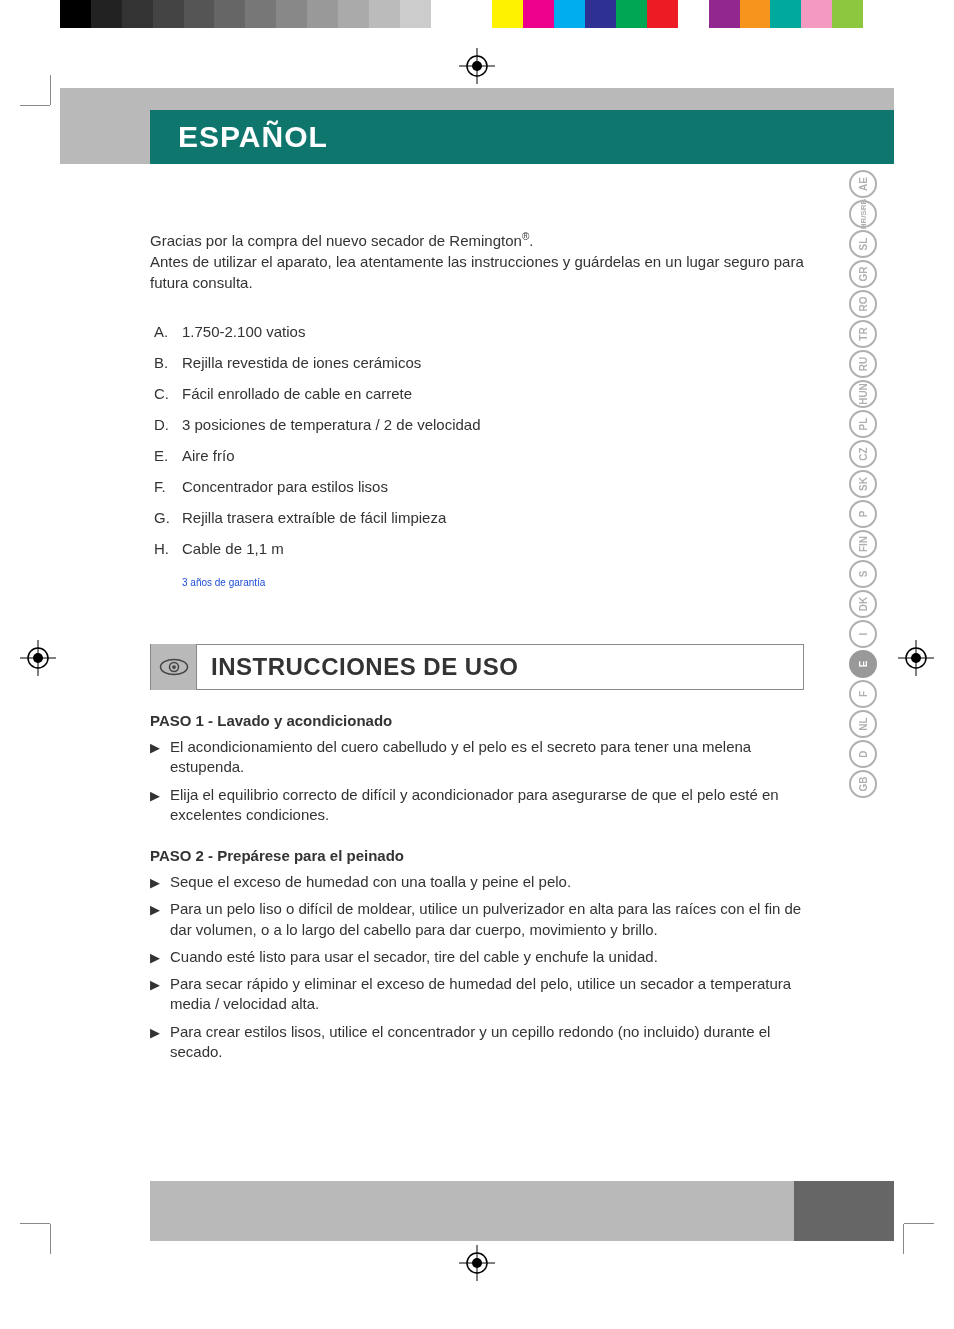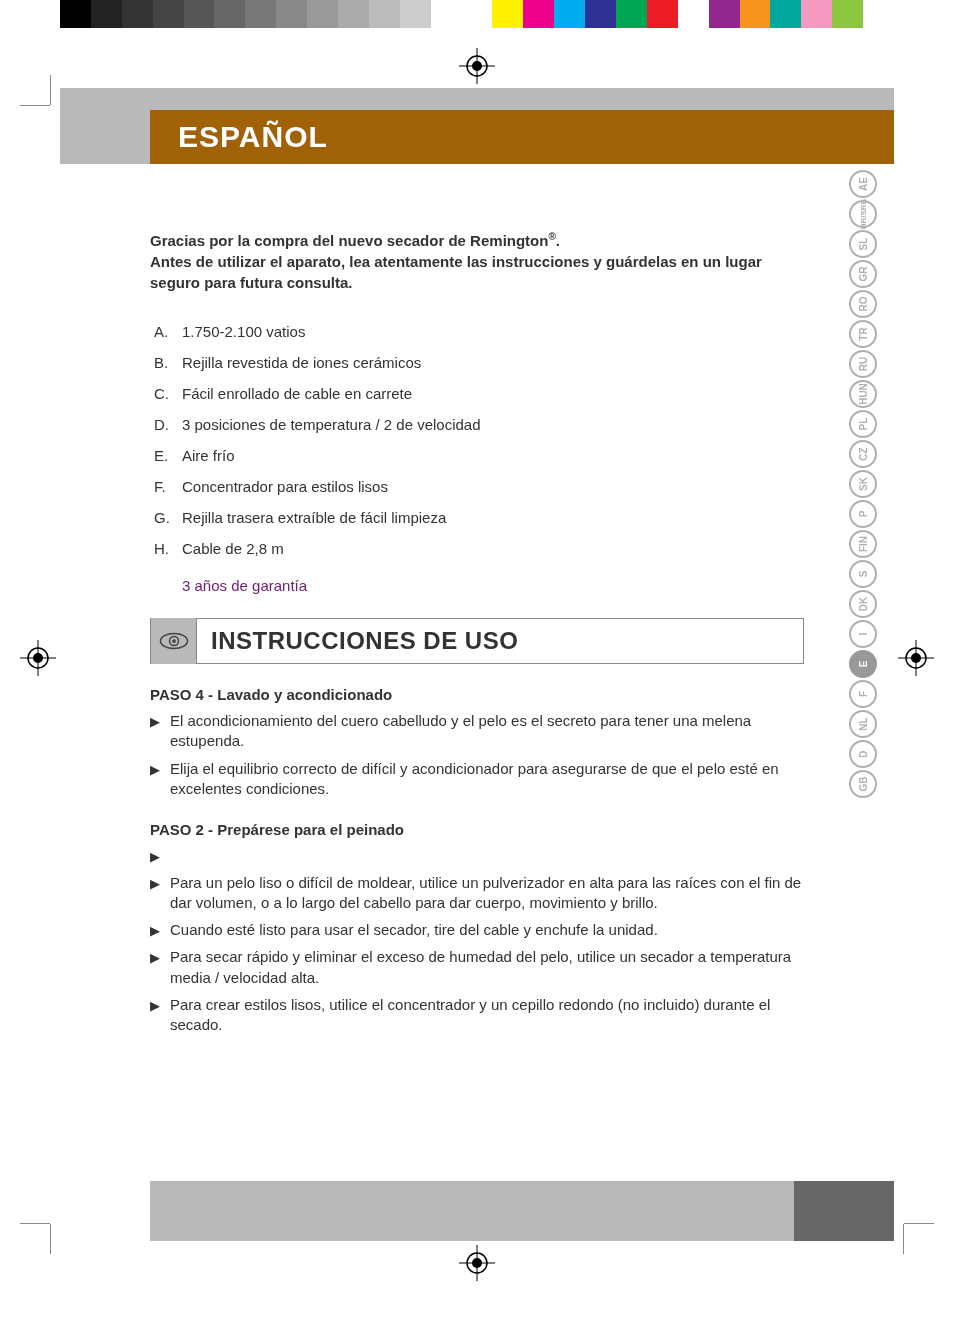--- a/index.html
+++ b/index.html
@@ -26,36 +26,36 @@
   .crop-tl::after  { width:1px; height:30px; top:-10px; left:20px; }
   .crop-br { bottom: 85px; right: 30px; }
   .crop-br::before { width:30px; height:1px; bottom:20px; right:-10px; }
   .crop-br::after  { width:1px; height:30px; bottom:-10px; right:20px; }
   .crop-bl { bottom: 85px; left: 30px; }
   .crop-bl::before { width:30px; height:1px; bottom:20px; left:-10px; }
   .crop-bl::after  { width:1px; height:30px; bottom:-10px; left:20px; }
 
   
   .header-band { position: absolute; top: 88px; left: 60px; right: 60px; height: 76px; background: #b9b9b9; }
-  .header-dark { position: absolute; top: 110px; left: 150px; right: 60px; height: 54px; background: #a16207; display:flex; align-items:center; padding-left: 28px; }
+  .header-dark { position: absolute; top: 110px; left: 150px; right: 60px; height: 54px; background: #0f766e; display:flex; align-items:center; padding-left: 28px; }
   .header-dark span { color:#fff; font-size: 30px; font-weight: bold; letter-spacing: 1px; }
 
   
   .content { position: absolute; top: 230px; left: 150px; right: 150px; }
-  .intro { font-size: 15px; font-weight: bold; color:#333; line-height: 1.4; margin-bottom: 30px; }
+  .intro { font-size: 15px; font-weight: normal; color:#333; line-height: 1.4; margin-bottom: 30px; }
   .intro sup { font-size: 10px; }
 
   .section-head { display:flex; align-items:center; border:1px solid #888; height:46px; margin-bottom: 18px; background:#fff; }
   .section-icon { width:46px; height:46px; background:#b9b9b9; display:flex; align-items:center; justify-content:center; border-right:1px solid #888; }
   .section-title { font-size: 24px; font-weight: bold; color:#333; padding-left: 14px; letter-spacing: 0.5px; }
 
   .feat-list { list-style: none; padding-left: 4px; margin-bottom: 14px; }
   .feat-list li { display:flex; font-size: 15px; color:#333; margin: 14px 0; }
   .feat-list .lbl { width: 28px; flex-shrink:0; }
-  .warranty { font-size: 15px; color:#701a75; padding-left: 32px; margin-top: 20px; margin-bottom: 24px; }
+  .warranty { font-size: 10px; color:#1d4ed8; padding-left: 32px; margin-top: 20px; margin-bottom: 56px; }
 
   .step-title { font-size: 15px; font-weight: bold; color:#333; margin-top: 22px; margin-bottom: 8px; }
   .bul-list { list-style:none; }
   .bul-list li { display:flex; font-size:15px; color:#333; line-height:1.35; margin: 7px 0; }
   .bul-list .arrow { width: 20px; flex-shrink:0; font-size:13px; padding-top:2px; }
 
   
   .lang-strip { position:absolute; top:170px; right:74px; width:34px; display:flex; flex-direction:column-reverse; align-items:center; gap:2px; }
   .lang-pill { width:28px; height:28px; border:2px solid #b0b0b0; border-radius:14px; display:flex; align-items:center; justify-content:center; font-size:10px; font-weight:bold; color:#b0b0b0; transform: rotate(-90deg); }
   .lang-pill.active { background:#999; color:#fff; border-color:#999; }
@@ -175,52 +175,53 @@
         <li>
           <span class="lbl">F.</span>
           <span>Concentrador para estilos lisos</span>
         </li>
         <li>
           <span class="lbl">G.</span>
           <span>Rejilla trasera extraíble de fácil limpieza</span>
         </li>
         <li>
           <span class="lbl">H.</span>
-          <span>Cable de 2,8 m</span>
+          <span>Cable de 1,1 m</span>
         </li>
       </ul>
     <div class="warranty">3 años de garantía</div>
 
     <div class="section-head">
       <div class="section-icon">
         <svg class="eye-svg" viewBox="0 0 40 24">
             <ellipse cx="20" cy="12" rx="18" ry="10" fill="none" stroke="#444" stroke-width="2"></ellipse>
             <circle cx="20" cy="12" r="6" fill="none" stroke="#444" stroke-width="2"></circle>
             <circle cx="20" cy="12" r="2.5" fill="#444"></circle>
           </svg>
       </div>
       <div class="section-title">INSTRUCCIONES DE USO</div>
     </div>
 
     <div id="steps-container">
-        <div class="step-title">PASO 4 - Lavado y acondicionado</div>
+        <div class="step-title">PASO 1 - Lavado y acondicionado</div>
         <ul class="bul-list">
           <li>
             <span class="arrow">▶</span>
             <span>El acondicionamiento del cuero cabelludo y el pelo es el secreto para tener una melena estupenda.</span>
           </li>
           <li>
             <span class="arrow">▶</span>
             <span>Elija el equilibrio correcto de difícil y acondicionador para asegurarse de que el pelo esté en excelentes condiciones.</span>
           </li>
         </ul>
         <div class="step-title">PASO 2 - Prepárese para el peinado</div>
         <ul class="bul-list">
           <li>
             <span class="arrow">▶</span>
+            <span>Seque el exceso de humedad con una toalla y peine el pelo.</span>
           </li>
           <li>
             <span class="arrow">▶</span>
             <span>Para un pelo liso o difícil de moldear, utilice un pulverizador en alta para las raíces con el fin de dar volumen, o a lo largo del cabello para dar cuerpo, movimiento y brillo.</span>
           </li>
           <li>
             <span class="arrow">▶</span>
             <span>Cuando esté listo para usar el secador, tire del cable y enchufe la unidad.</span>
           </li>
           <li>

